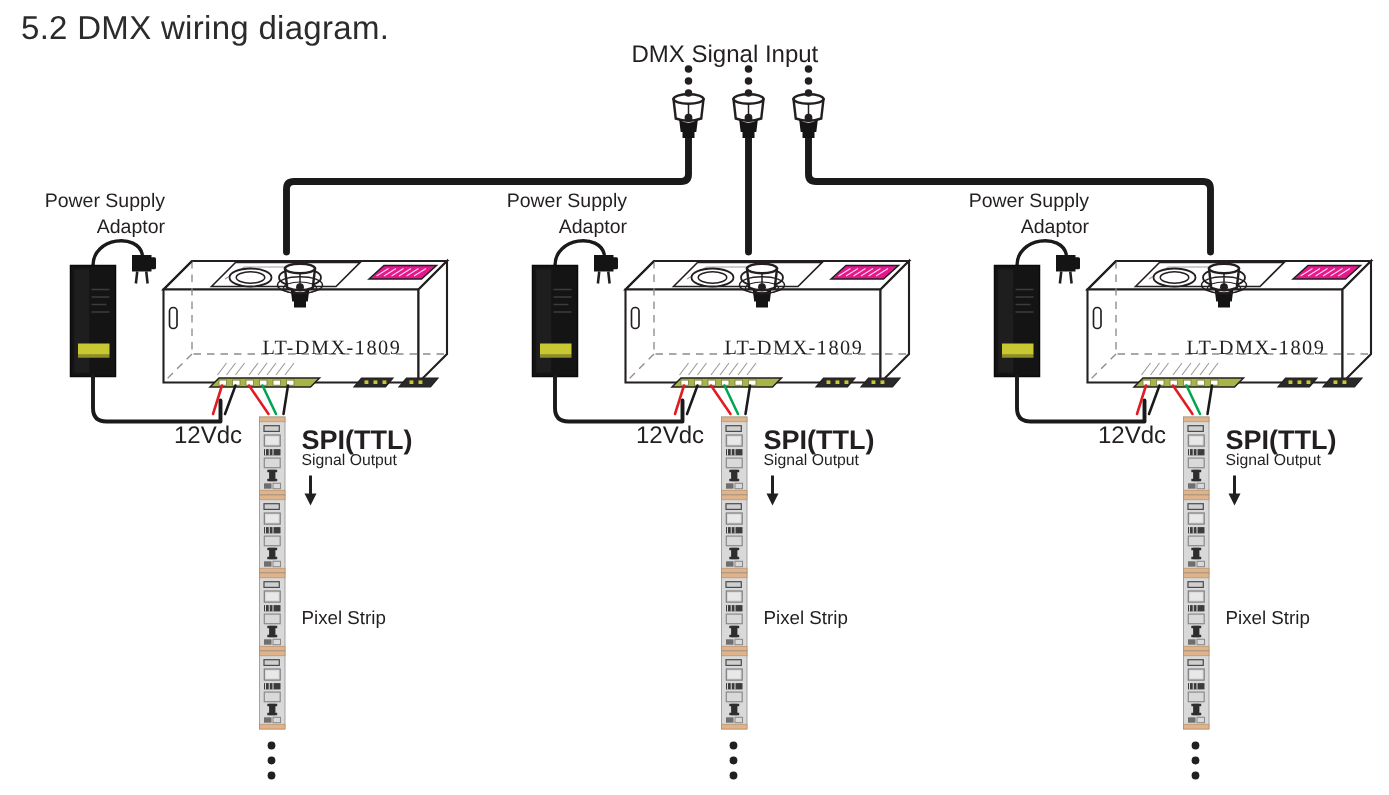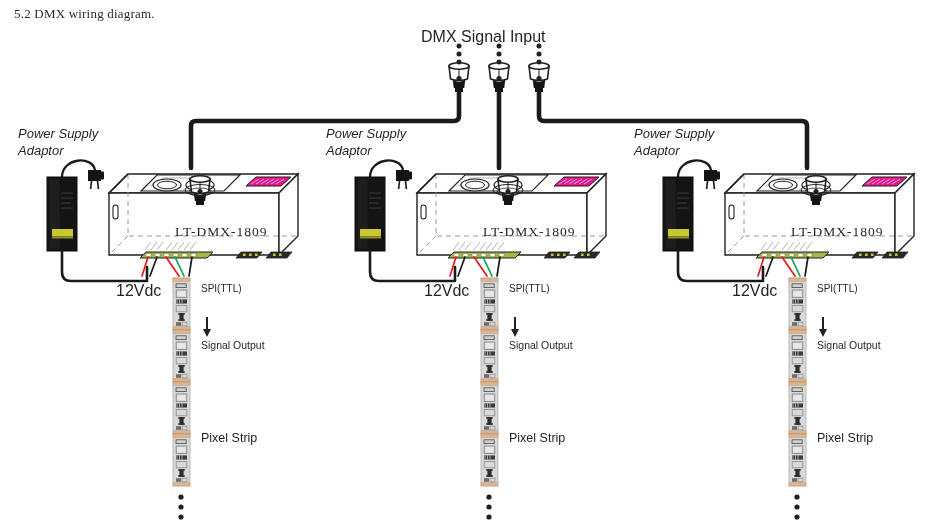--- a/index.html
+++ b/index.html
@@ -3,29 +3,29 @@
 <meta charset="utf-8">
 <style>
   html,body{margin:0;padding:0;background:#ffffff;}
   body{
     width:926px;height:530px;position:relative;overflow:hidden;
     font-family:"Liberation Sans", sans-serif;
     color:#231f20;
   }
   #stage{position:absolute;left:0;top:0;width:926px;height:530px;}
   #svgroot{position:absolute;left:0;top:0;}
-  .ttl{position:absolute;font-size:13px;color:#2b2b2b;letter-spacing:.2px;white-space:nowrap;font-family:Liberation Serif, serif;}
+  .ttl{position:absolute;font-size:22px;color:#2b2b2b;letter-spacing:.2px;white-space:nowrap;}
   .lbl{position:absolute;white-space:nowrap;color:#231f20;}
   .lbl-dmx{font-size:16px;}
-  .lbl-ps{font-size:13px;text-align:left;line-height:17px;font-style:italic;}
+  .lbl-ps{font-size:13px;text-align:right;line-height:17px;}
   .lbl-model{font-size:13.5px;letter-spacing:1px;font-family:Liberation Serif, serif;}
   .lbl-12v{font-size:16px;}
-  .lbl-spi{font-size:10px;}
-  .lbl-sig{font-size:10.5px;margin-top:38px;}
-  .lbl-px{font-size:12.5px;margin-top:26px;}
+  .lbl-spi{font-size:18px;font-weight:bold;}
+  .lbl-sig{font-size:10.5px;}
+  .lbl-px{font-size:12.5px;}
 </style>
 </head>
 <body>
 
 <div id="stage">
 
   <div class="ttl" style="left:14px;top:6px;">5.2 DMX wiring diagram.</div>
 
   <svg id="svgroot" width="926" height="530" viewBox="0 0 926 530">
     <defs>

